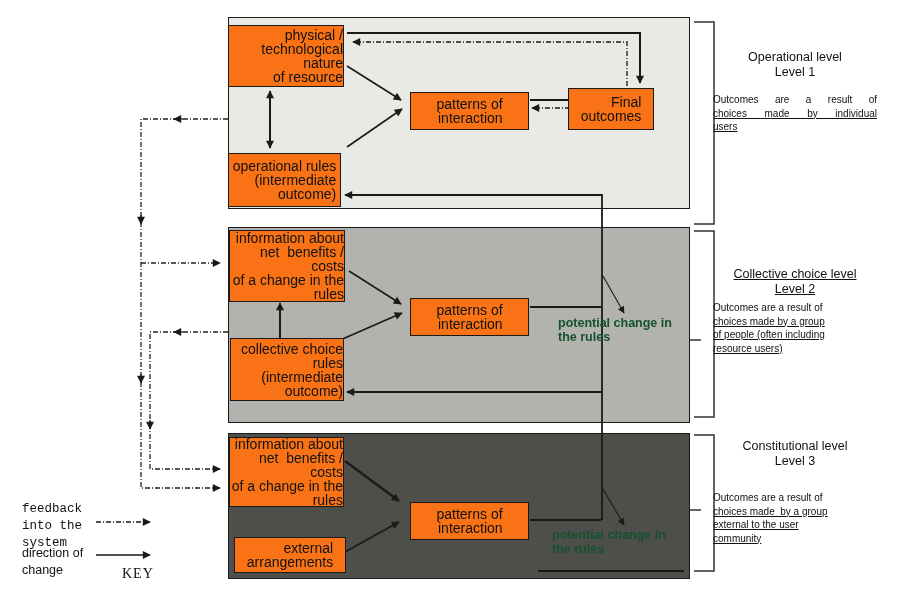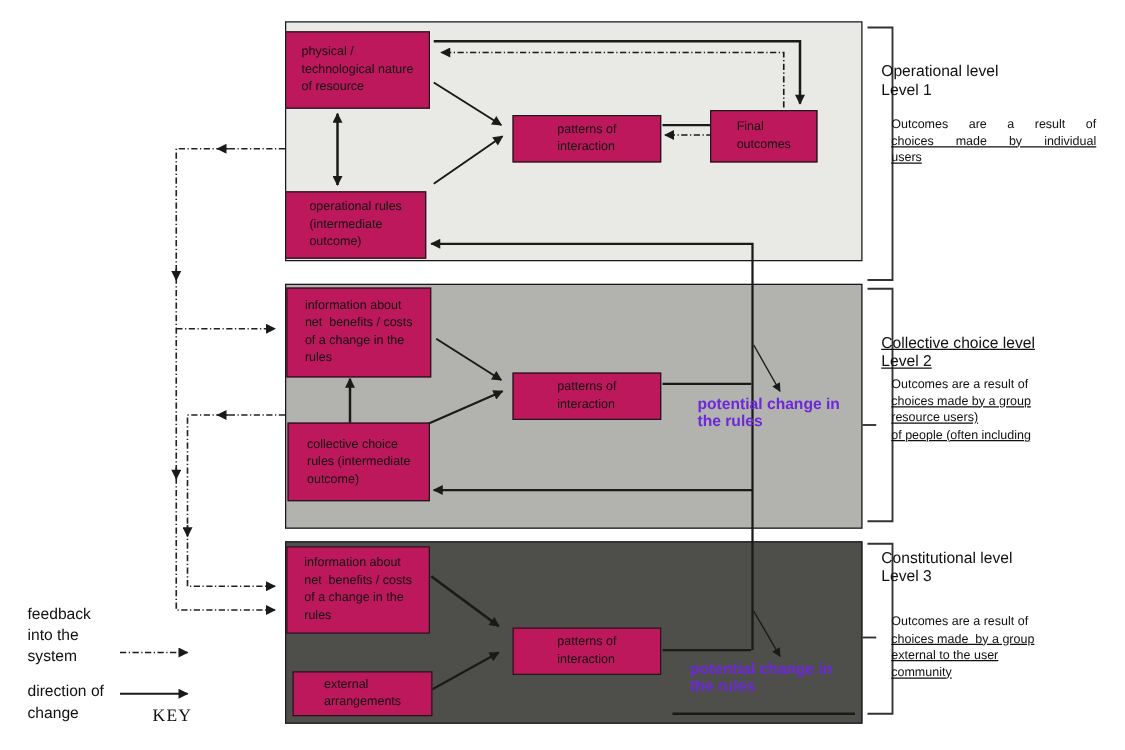--- a/index.html
+++ b/index.html
@@ -7,29 +7,29 @@
     position:relative;width:900px;height:600px;background:#ffffff;
     font-family:"Liberation Sans","DejaVu Sans",sans-serif;color:#111;
     overflow:hidden;
   }
   .lvl-bg{position:absolute;border:1.3px solid #1a1a1a;}
   .bg1{left:228px;top:17px;width:460px;height:190px;background:#e9e9e5;}
   .bg2{left:228px;top:227px;width:460px;height:194px;background:#b2b2ae;}
   .bg3{left:228px;top:433px;width:460px;height:144px;background:#4e4e4a;}
   svg.wires{position:absolute;left:0;top:0;width:900px;height:600px;pointer-events:none;}
   .node{
-    position:absolute;background:#be185d;border:1.6px solid #1a1a1a;
-    display:flex;align-items:center;justify-content:center;text-align:left;
-    font-size:10px;line-height:14px;white-space:pre-wrap;
+    position:absolute;background:#f97316;border:1.6px solid #1a1a1a;
+    display:flex;align-items:center;justify-content:center;text-align:right;
+    font-size:14px;line-height:14px;white-space:pre-wrap;
   }
   .annot{
     position:absolute;font-weight:bold;font-size:12.5px;line-height:14px;
-    white-space:pre-wrap;color:#6d28d9;
+    white-space:pre-wrap;color:#14532d;
   }
-  .side-label{position:absolute;width:180px;font-size:12.5px;line-height:15px;white-space:pre-wrap;}
+  .side-label{position:absolute;width:180px;text-align:center;font-size:12.5px;line-height:15px;white-space:pre-wrap;}
   .side-para{position:absolute;width:164px;font-size:10px;line-height:13.5px;}
   .pline{white-space:pre-wrap;}
   .just{text-align:justify;text-align-last:justify;}
   .u{text-decoration:underline;}
   .key-text{position:absolute;font-size:12.5px;line-height:17px;white-space:pre-wrap;}
   .key-title{position:absolute;font-family:"Liberation Serif","DejaVu Serif",serif;font-size:14px;letter-spacing:1px;}
 </style>
 </head>
 <body>
 
@@ -146,32 +146,32 @@
   <div class="side-para" style="left:713px;top:93px;">
     <div class="pline just">Outcomes are a result of</div>
     <div class="pline just u">choices made by individual</div>
     <div class="pline u">users</div>
   </div>
 
   <div class="side-label" style="left:705px;top:267px;text-decoration:underline;"><span>Collective choice level</span><br><span>Level 2</span></div>
   <div class="side-para" style="left:713px;top:301px;">
     <div class="pline">Outcomes are a result of</div>
     <div class="pline u">choices made by a group</div>
+    <div class="pline u">of people (often including</div>
     <div class="pline u">resource users)</div>
-    <div class="pline u">of people (often including</div>
   </div>
 
   <div class="side-label" style="left:705px;top:439px;"><span>Constitutional level</span><br><span>Level 3</span></div>
   <div class="side-para" style="left:713px;top:491px;">
     <div class="pline">Outcomes are a result of</div>
     <div class="pline u">choices made  by a group</div>
     <div class="pline u">external to the user</div>
     <div class="pline u">community</div>
   </div>
 
-  <div class="key-text" style="left:22px;top:483px;">feedback
+  <div class="key-text" style="left:22px;top:501px;font-family:Liberation Mono, monospace;">feedback
 into the
 system</div>
   <div class="key-text" style="left:22px;top:545px;">direction of
 change</div>
   <div class="key-title" style="left:122px;top:566px;">KEY</div>
 
 </div>
 
 </body></html>

